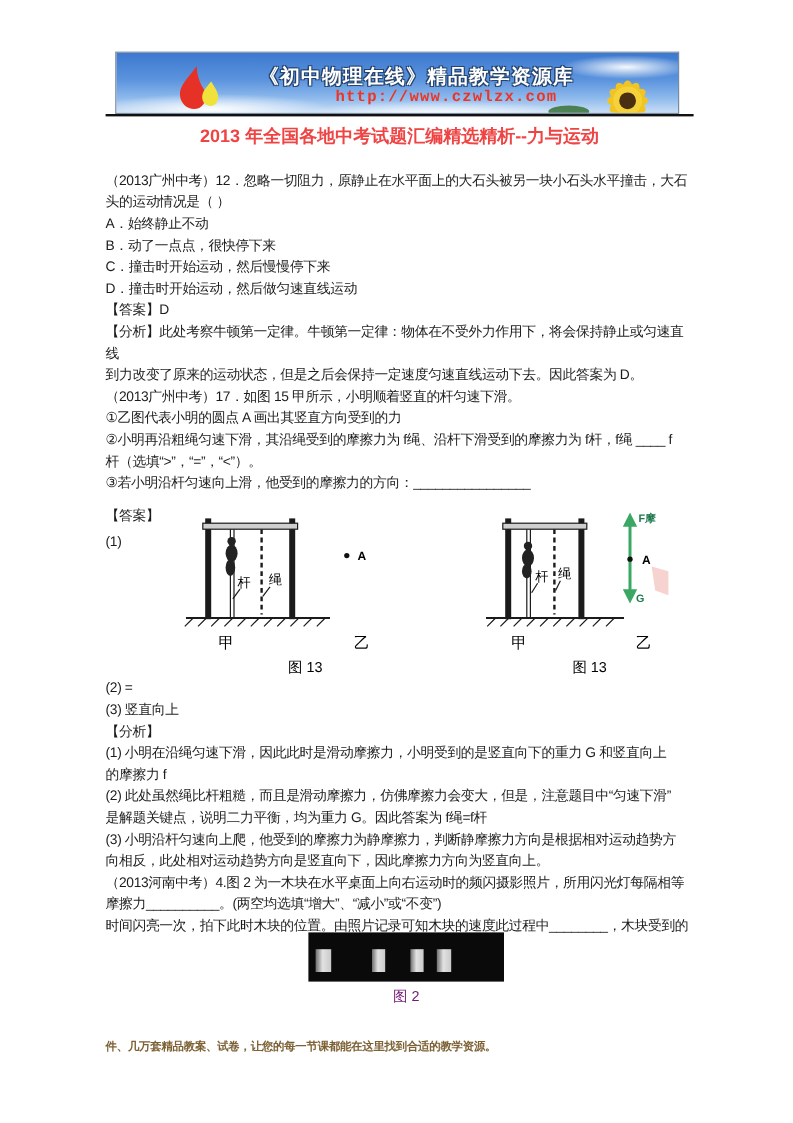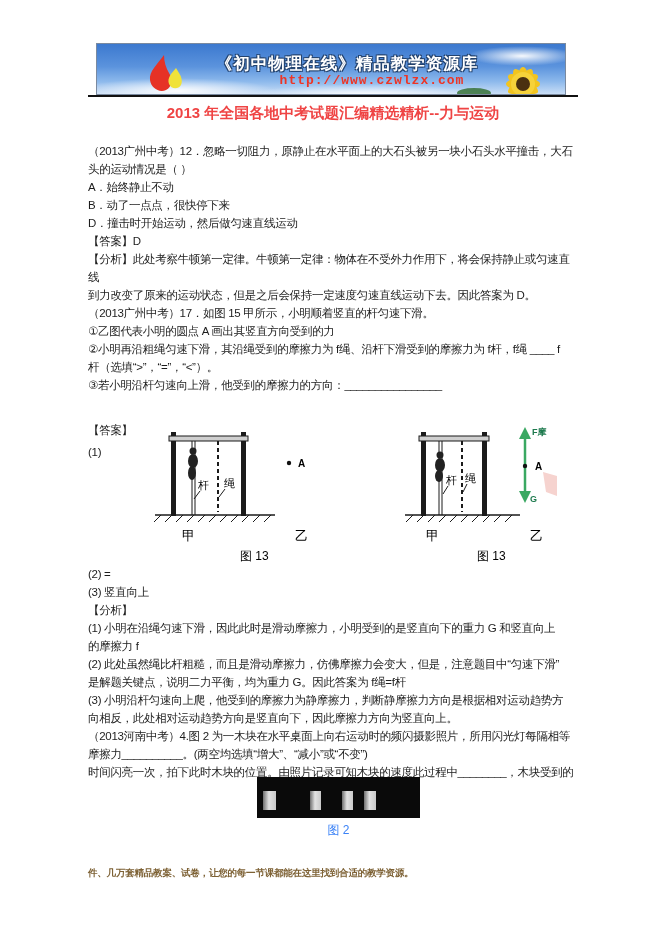--- a/index.html
+++ b/index.html
@@ -28,21 +28,21 @@
   .tline{height:18px;line-height:18px;font-size:11.5px;letter-spacing:-0.3px;white-space:nowrap;}
   .single{position:absolute;left:88px;height:18px;line-height:18px;font-size:11.5px;letter-spacing:-0.3px;white-space:nowrap;}
   
   .figA{position:absolute;left:145px;top:418px;}
   .figB{position:absolute;left:405px;top:418px;}
   svg text{font-family:"Liberation Sans","DejaVu Sans",sans-serif;}
   
   .strip{position:absolute;left:257px;top:777px;width:163px;height:41px;background:#0a0a0a;}
   .blk{position:absolute;top:14px;height:19px;background:linear-gradient(90deg,#6f6f6f 0%,#e2e2e2 45%,#c9c9c9 100%);}
   .strip-caption{position:absolute;left:257px;top:822px;width:163px;text-align:center;
-                 font-size:12px;color:#3b82f6;}
+                 font-size:12px;color:#701a75;}
   
   .footer-line{position:absolute;left:88px;width:500px;height:15px;line-height:15px;
                font-size:9.5px;font-weight:bold;letter-spacing:-0.2px;color:#7d6134;white-space:nowrap;}
 </style>
 </head>
 <body>
 
 <div class="page">
 
   <div class="banner">
@@ -73,20 +73,21 @@
   </div>
   <div class="rule"></div>
 
   <div class="doc-title">2013 年全国各地中考试题汇编精选精析--力与运动</div>
 
   <div class="col" style="top:130px;margin-top:12px;">
     <div class="tline">（2013广州中考）12．忽略一切阻力，原静止在水平面上的大石头被另一块小石头水平撞击，大石</div>
     <div class="tline">头的运动情况是（  ）</div>
     <div class="tline">A．始终静止不动</div>
     <div class="tline">B．动了一点点，很快停下来</div>
+    <div class="tline">C．撞击时开始运动，然后慢慢停下来</div>
     <div class="tline">D．撞击时开始运动，然后做匀速直线运动</div>
     <div class="tline">【答案】D</div>
     <div class="tline">【分析】此处考察牛顿第一定律。牛顿第一定律：物体在不受外力作用下，将会保持静止或匀速直</div>
     <div class="tline">线</div>
     <div class="tline">到力改变了原来的运动状态，但是之后会保持一定速度匀速直线运动下去。因此答案为 D。</div>
     <div class="tline">（2013广州中考）17．如图 15 甲所示，小明顺着竖直的杆匀速下滑。</div>
     <div class="tline">①乙图代表小明的圆点 A 画出其竖直方向受到的力</div>
     <div class="tline">②小明再沿粗绳匀速下滑，其沿绳受到的摩擦力为 f绳、沿杆下滑受到的摩擦力为 f杆，f绳 ____ f</div>
     <div class="tline">杆（选填“&gt;”，“=”，“&lt;”）。</div>
     <div class="tline">③若小明沿杆匀速向上滑，他受到的摩擦力的方向：________________</div>

